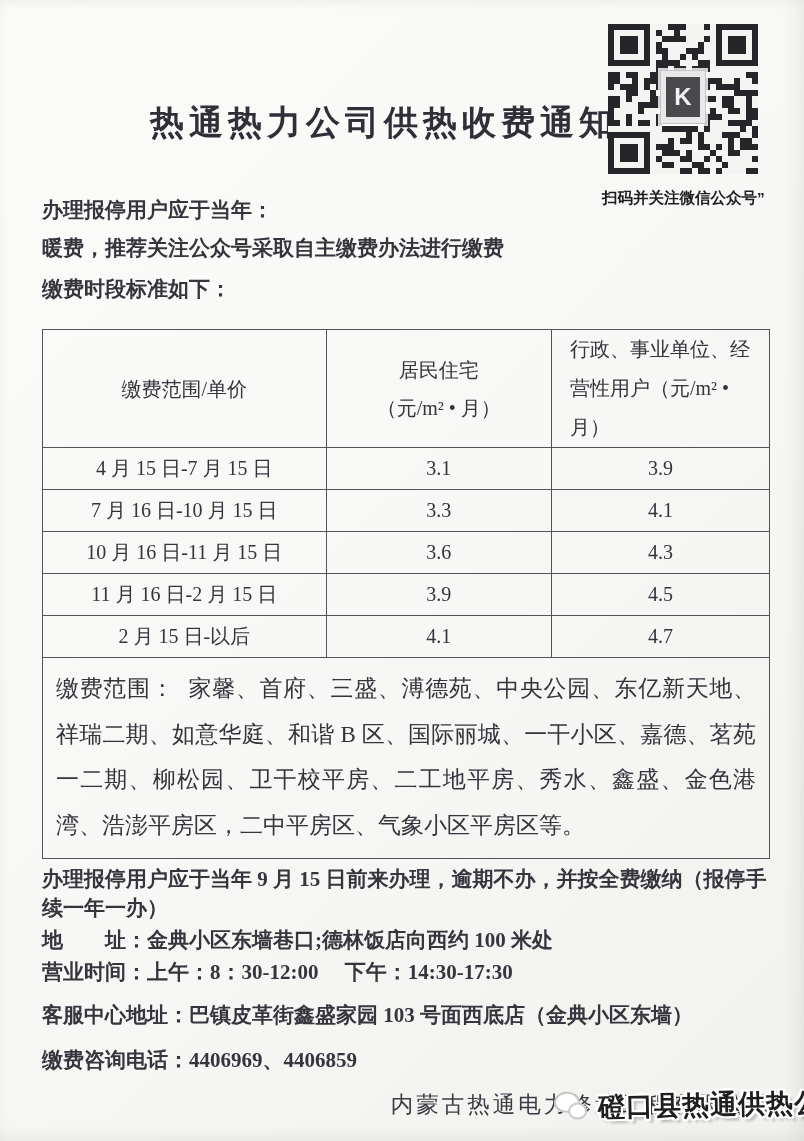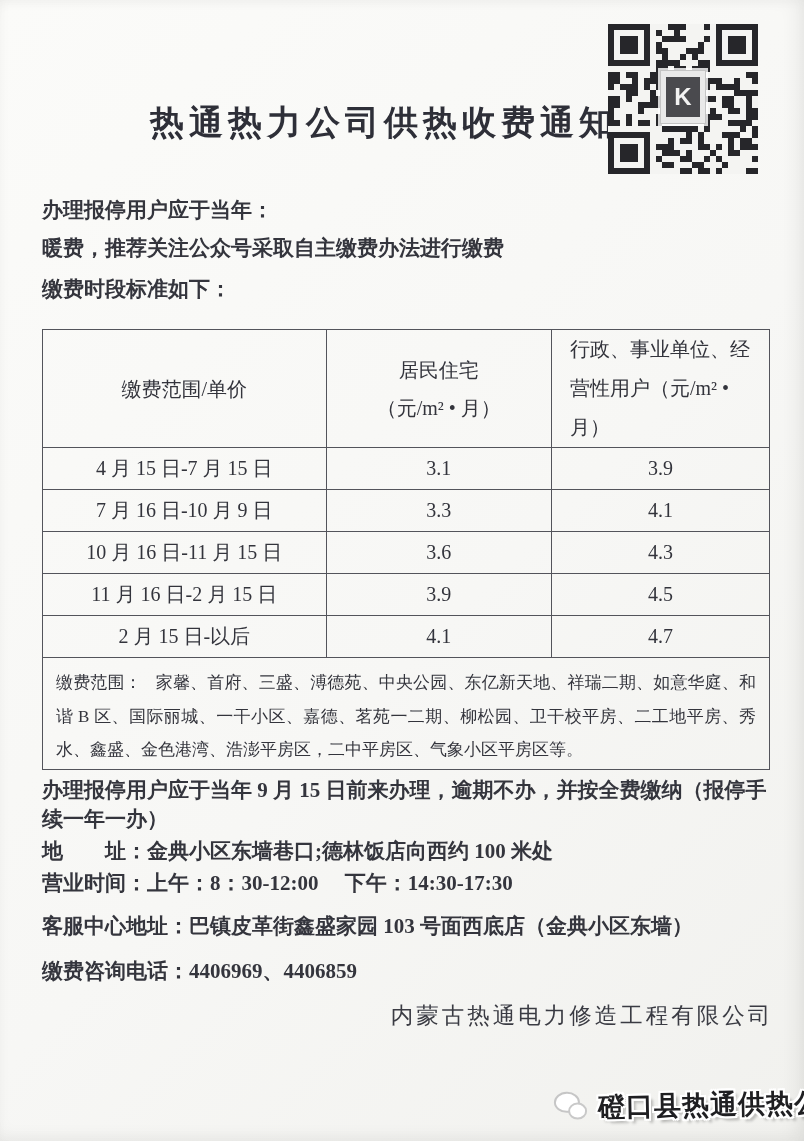--- a/index.html
+++ b/index.html
@@ -59,22 +59,22 @@
     vertical-align:middle;
     padding:0 4px;
   }
   table.price thead th { height:86px; line-height:1.9; }
   table.price thead th.left { text-align:left; padding:0 18px; line-height:1.95; font-size:20px; }
   table.price tbody td { height:42px; }
 
   .scope {
     border:1px solid #53545b;
     border-top:none;
-    padding:8px 13px 2px 13px;
-    font-size:17px;
+    padding:8px 13px 10px 13px;
+    font-size:23px;
     line-height:1.98;
     text-align:justify;
     color:#33343c;
   }
   .scope-label { margin-right:14px; }
 
   .stop-note { margin:6px 0 0 0; font-size:21px; line-height:1.38; }
   .info-line { margin:3px 0 0 0; font-size:21px; line-height:1.38; }
   .info-service { margin-top:14px; }
   .info-phone { margin-top:16px; }
@@ -340,20 +340,21 @@
           <rect x="96" y="144" width="6" height="6" fill="#26262a"></rect>
           <rect x="108" y="144" width="6" height="6" fill="#26262a"></rect>
           <rect x="138" y="144" width="6" height="6" fill="#26262a"></rect>
           <rect x="144" y="144" width="6" height="6" fill="#26262a"></rect>
         </svg>
       <div class="qr-logo">
         <div class="qr-logo-inner">K</div>
       </div>
     </div>
     <div class="qr-caption">
+      <div>扫码并关注微信公众号”</div>
     </div>
   </div>
 
   <div class="content">
 
     <h1 class="title">热通热力公司供热收费通知</h1>
 
     <p class="greeting bold">办理报停用户应于当年：</p>
 
 
@@ -376,21 +377,21 @@
           <th class="left">行政、事业单位、经营性用户（元/m² • 月）</th>
         </tr>
       </thead>
       <tbody>
         <tr>
           <td>4 月 15 日-7 月 15 日</td>
           <td>3.1</td>
           <td>3.9</td>
         </tr>
         <tr>
-          <td>7 月 16 日-10 月 9 日</td>
+          <td>7 月 16 日-10 月 15 日</td>
           <td>3.3</td>
           <td>4.1</td>
         </tr>
         <tr>
           <td>10 月 16 日-11 月 15 日</td>
           <td>3.6</td>
           <td>4.3</td>
         </tr>
         <tr>
           <td>11 月 16 日-2 月 15 日</td>

